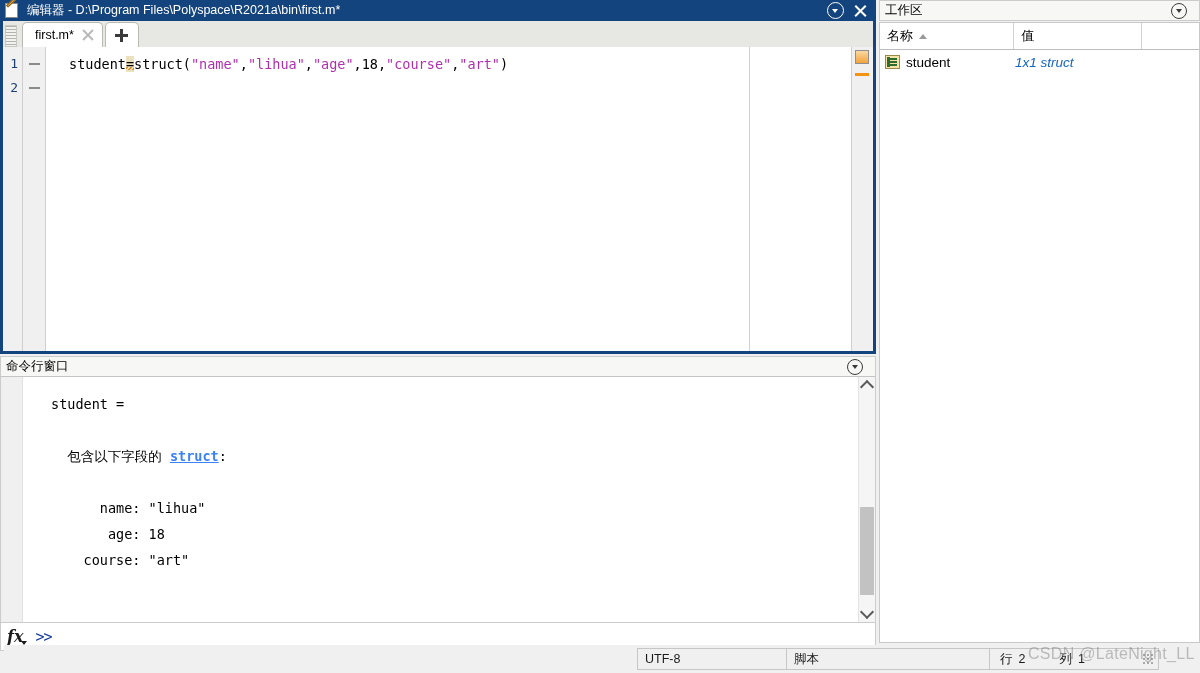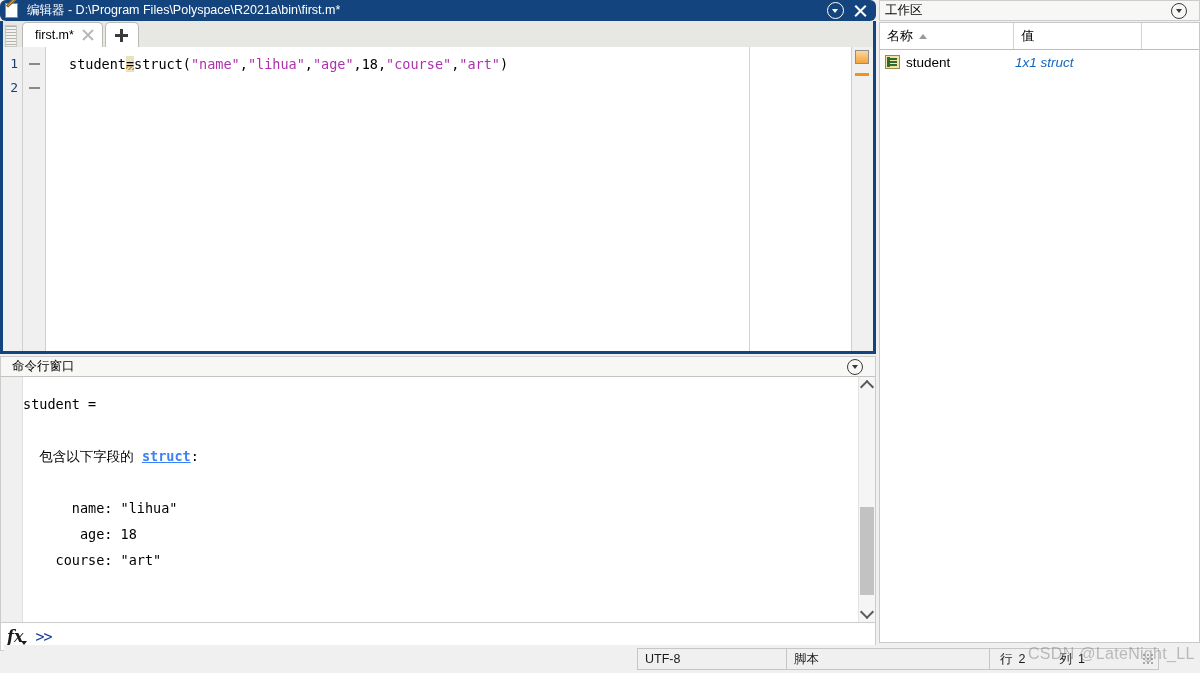--- a/index.html
+++ b/index.html
@@ -25,21 +25,20 @@
     width: 876px; height: 354px;
     box-sizing: border-box;
   }
   #editor-titlebar {
     position: absolute;
     left: 0; top: 0;
     width: 876px; height: 21px;
     background: #14447d;
     display: flex;
     align-items: center;
-    border-radius: 6px;
   }
   #editor-app-icon {
     width: 17px; height: 16px;
     margin-left: 4px; margin-right: 6px;
     position: relative;
     flex: none;
   }
   #editor-app-icon .sheet {
     position: absolute;
     left: 1px; top: 0px;
@@ -310,21 +309,21 @@
   #cmd-header {
     position: absolute;
     left: 0; top: 0;
     width: 876px; height: 21px;
     background: #f7f7f5;
     border: 1px solid #cccccc;
     border-bottom: 1px solid #c4c4c4;
     box-sizing: border-box;
     display: flex;
     align-items: center;
-    padding-left: 11px;
+    padding-left: 5px;
   }
   #cmd-header-title {
     font-size: 12.5px;
     color: #000;
     line-height: 19px;
   }
   .hdr-circle-arrow {
     margin-left: auto;
     margin-right: 12px;
     width: 14px; height: 14px;
@@ -355,21 +354,21 @@
   }
   #cmd-leftmargin {
     width: 22px;
     background: #f0f0f0;
     border-right: 1px solid #e0e0e0;
     box-sizing: border-box;
     flex: none;
   }
   #cmd-output {
     flex: 1 1 auto;
-    padding: 14px 0 0 0;
+    padding: 14px 0 0 28px;
     font-family: "DejaVu Sans Mono", monospace;
     font-size: 13.5px;
     line-height: 26px;
     color: #000;
     white-space: pre;
     overflow: hidden;
   }
   #cmd-output .link {
     color: #3b82f6;
     text-decoration: underline;

